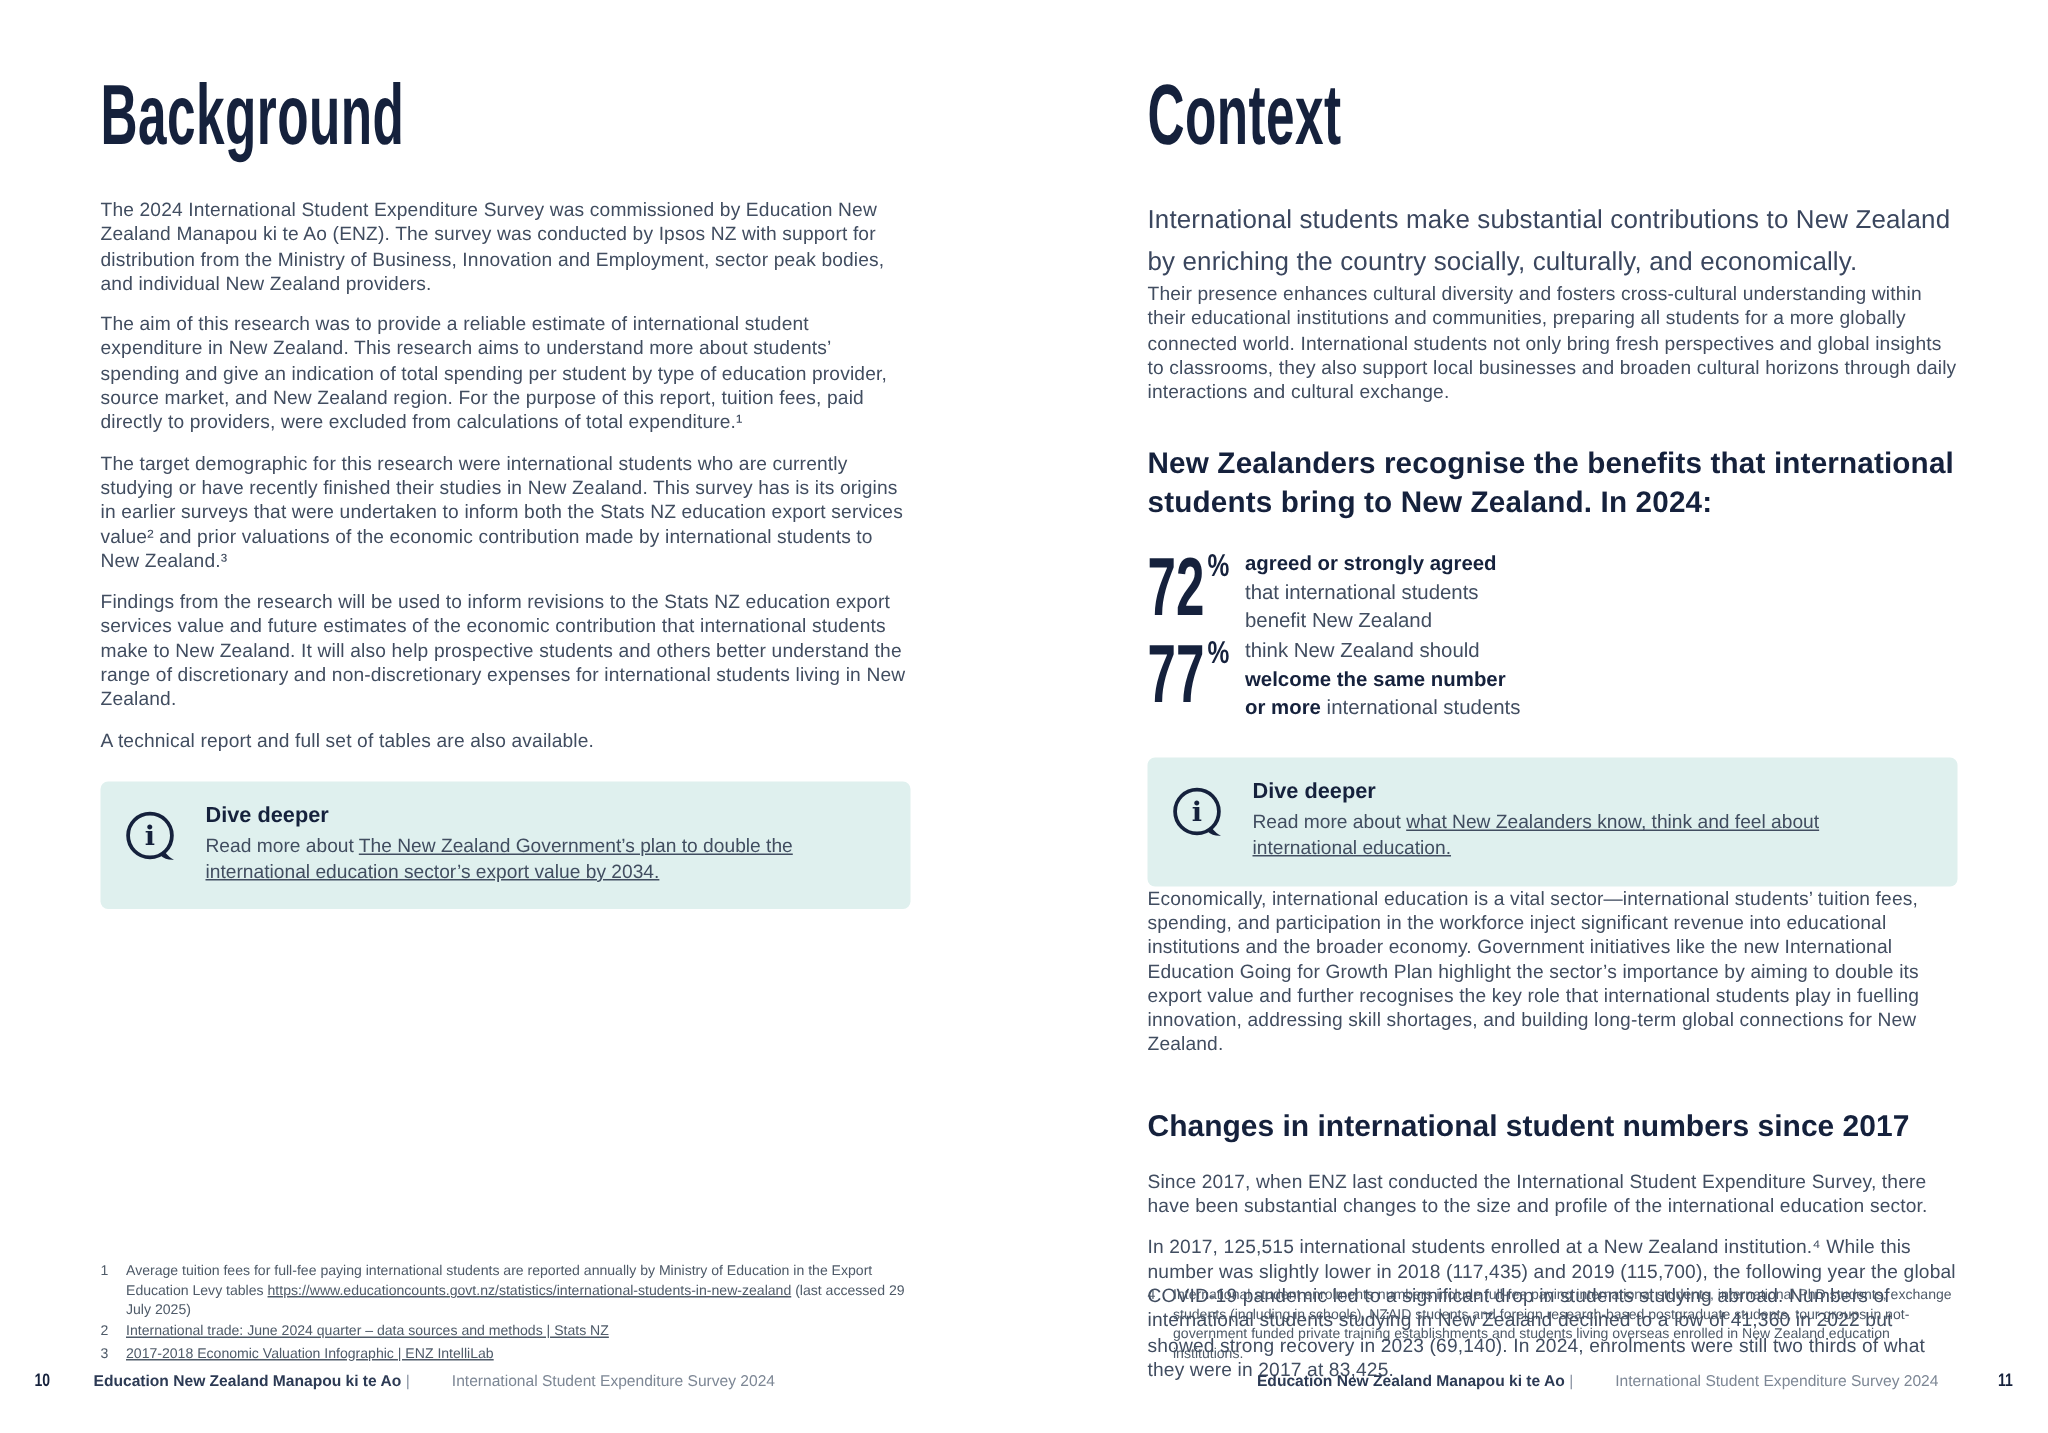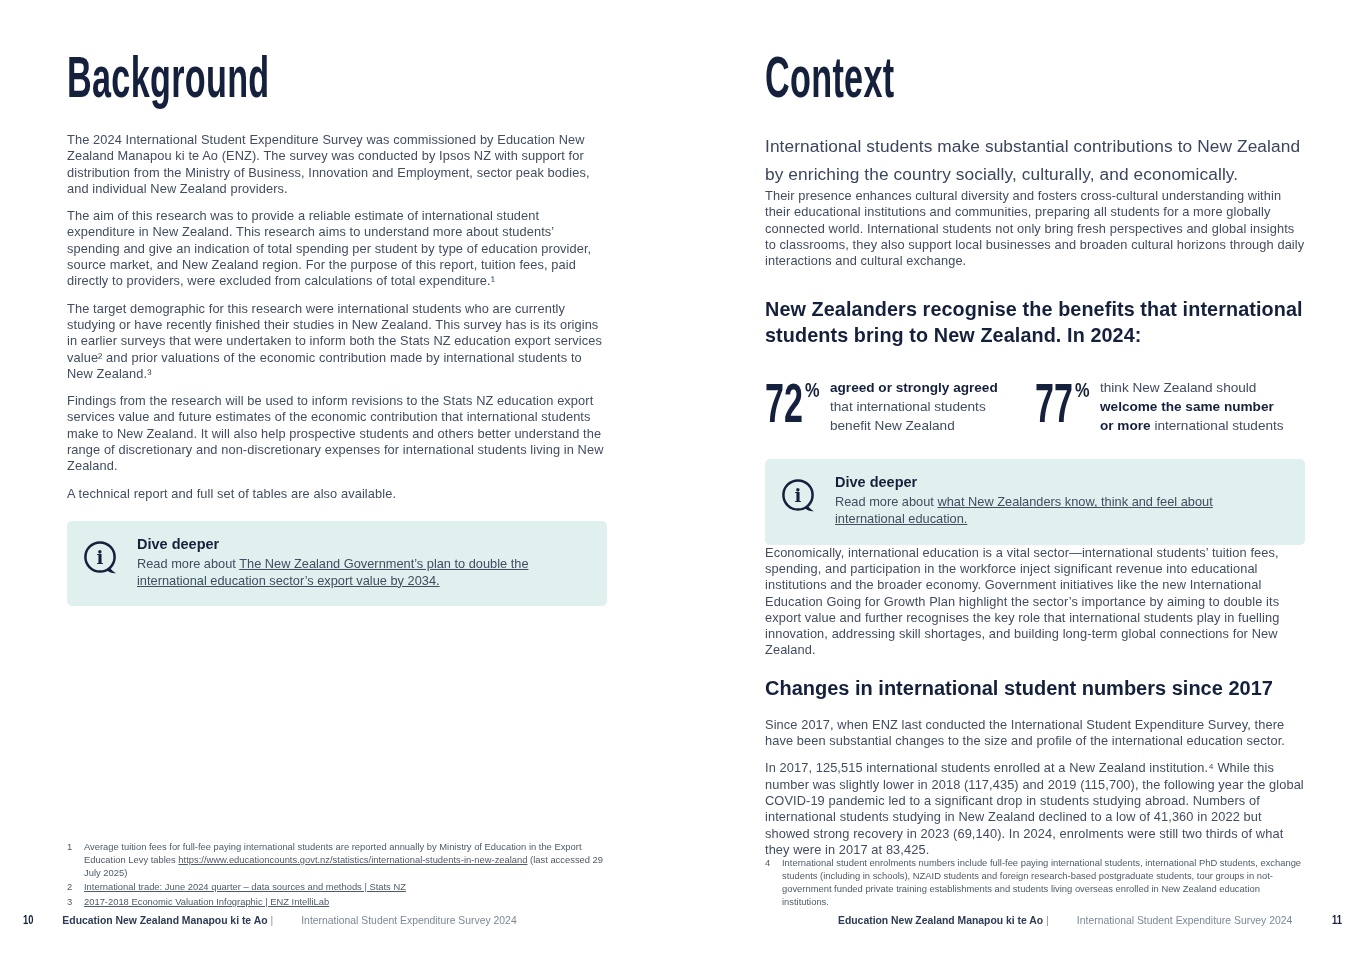--- a/index.html
+++ b/index.html
@@ -69,21 +69,21 @@
   }
   .intro-para { margin-top:17px; }
   .stats-heading {
     margin-top:27px;
     font-size:19.8px;
     line-height:26px;
     font-weight:700;
     color:#15213c;
     letter-spacing:0.1px;
   }
-  .stats-row { display:flex; margin-top:29px; }
+  .stats-row { display:flex; margin-top:17px;flex-direction:column; }
   .stat { flex:1 1 50%; display:flex; align-items:flex-start; }
   .stat-num-wrap { position:relative; width:65px; flex:0 0 65px; padding-top:1px; }
   .big-num {
     display:inline-block;
     width:42px;
     transform:scaleX(0.62);
     transform-origin:0 0;
     font-weight:700;
     font-size:55px;
     line-height:0.92;
@@ -97,21 +97,21 @@
     transform-origin:0 0;
     font-weight:700;
     font-size:21px;
     color:#15213c;
   }
   .stat-text { font-size:13.6px; line-height:19px; color:#414d60; padding-top:1px; max-width:185px; }
   .stat-text strong { color:#15213c; }
   #page-right .dive-box { margin-top:24px; }
   .econ-para { margin-top:27px; }
   .section-heading {
-    margin-top:16px;
+    margin-top:33px;
     font-size:20px;
     line-height:26px;
     font-weight:700;
     color:#15213c;
   }
   .section-heading + p { margin-top:16px; }
 
   
   .footnotes { position:absolute; font-size:9.4px; line-height:12.9px; color:#4e5a68; }
   #fn-left  { top:841px; left:67px; width:545px; }

